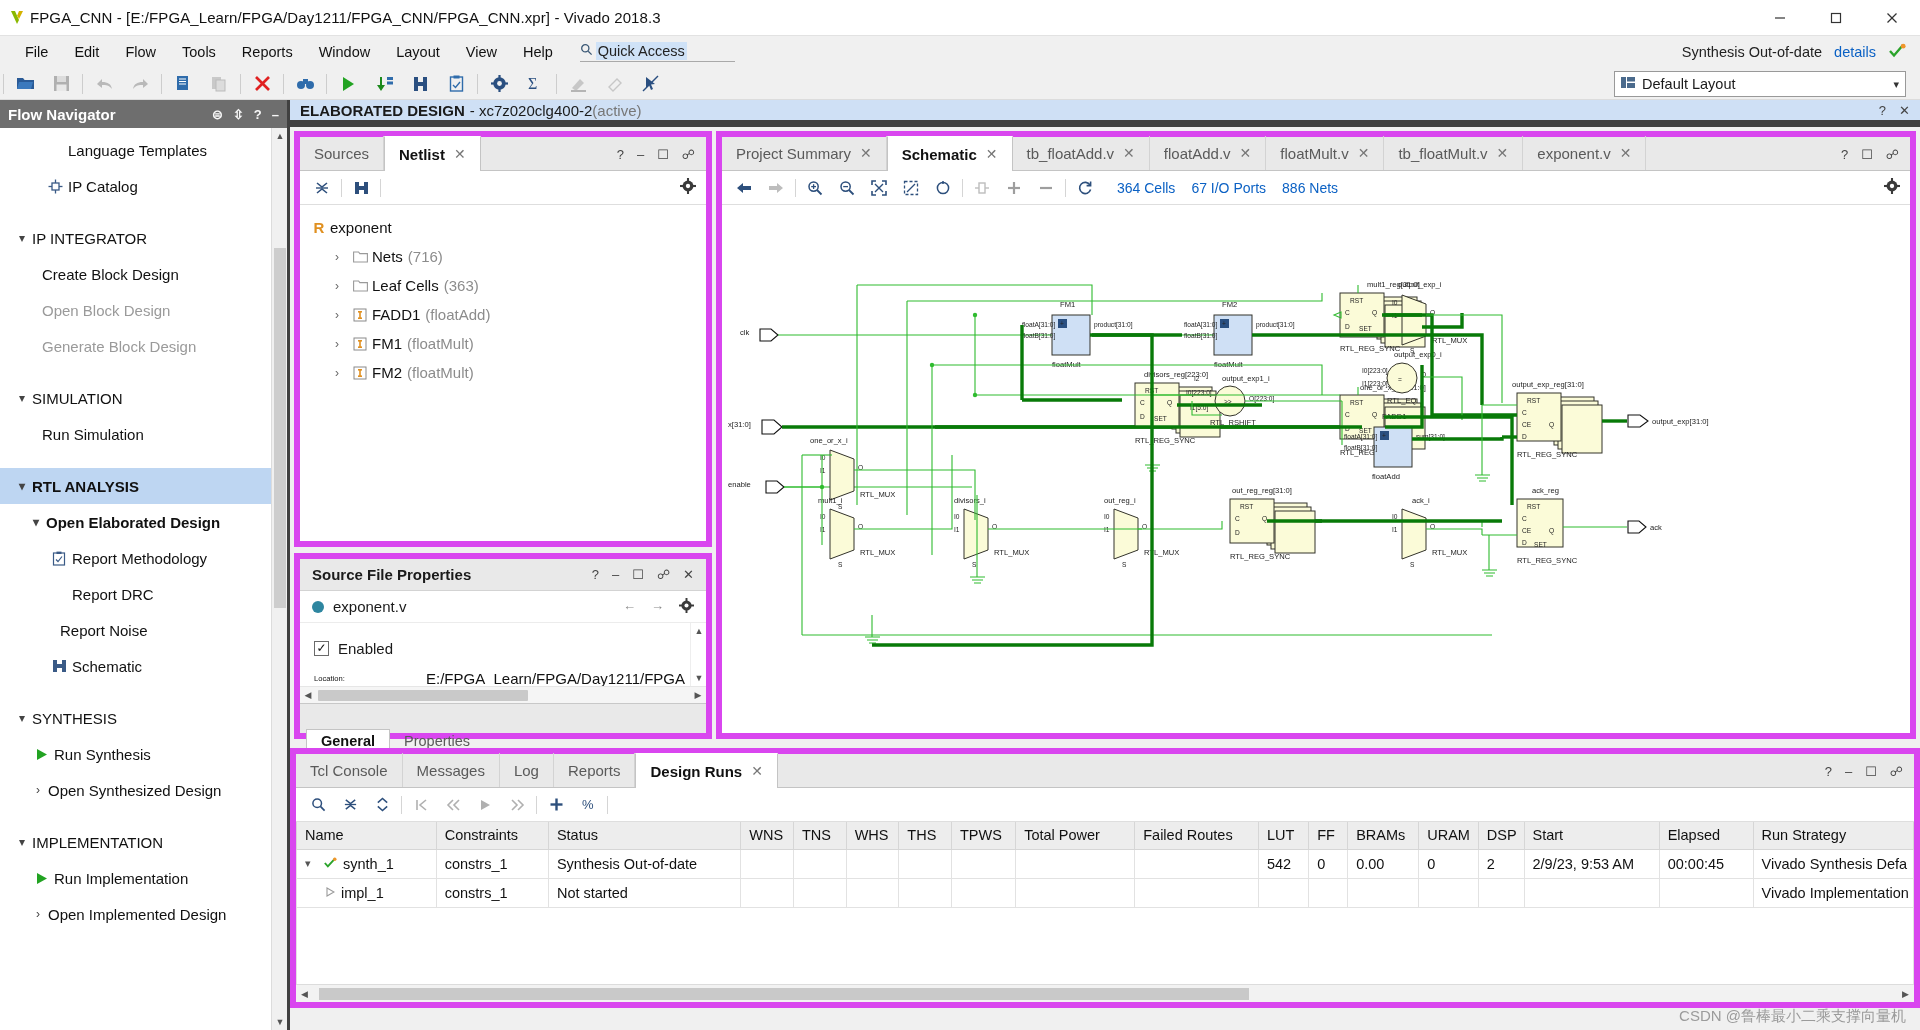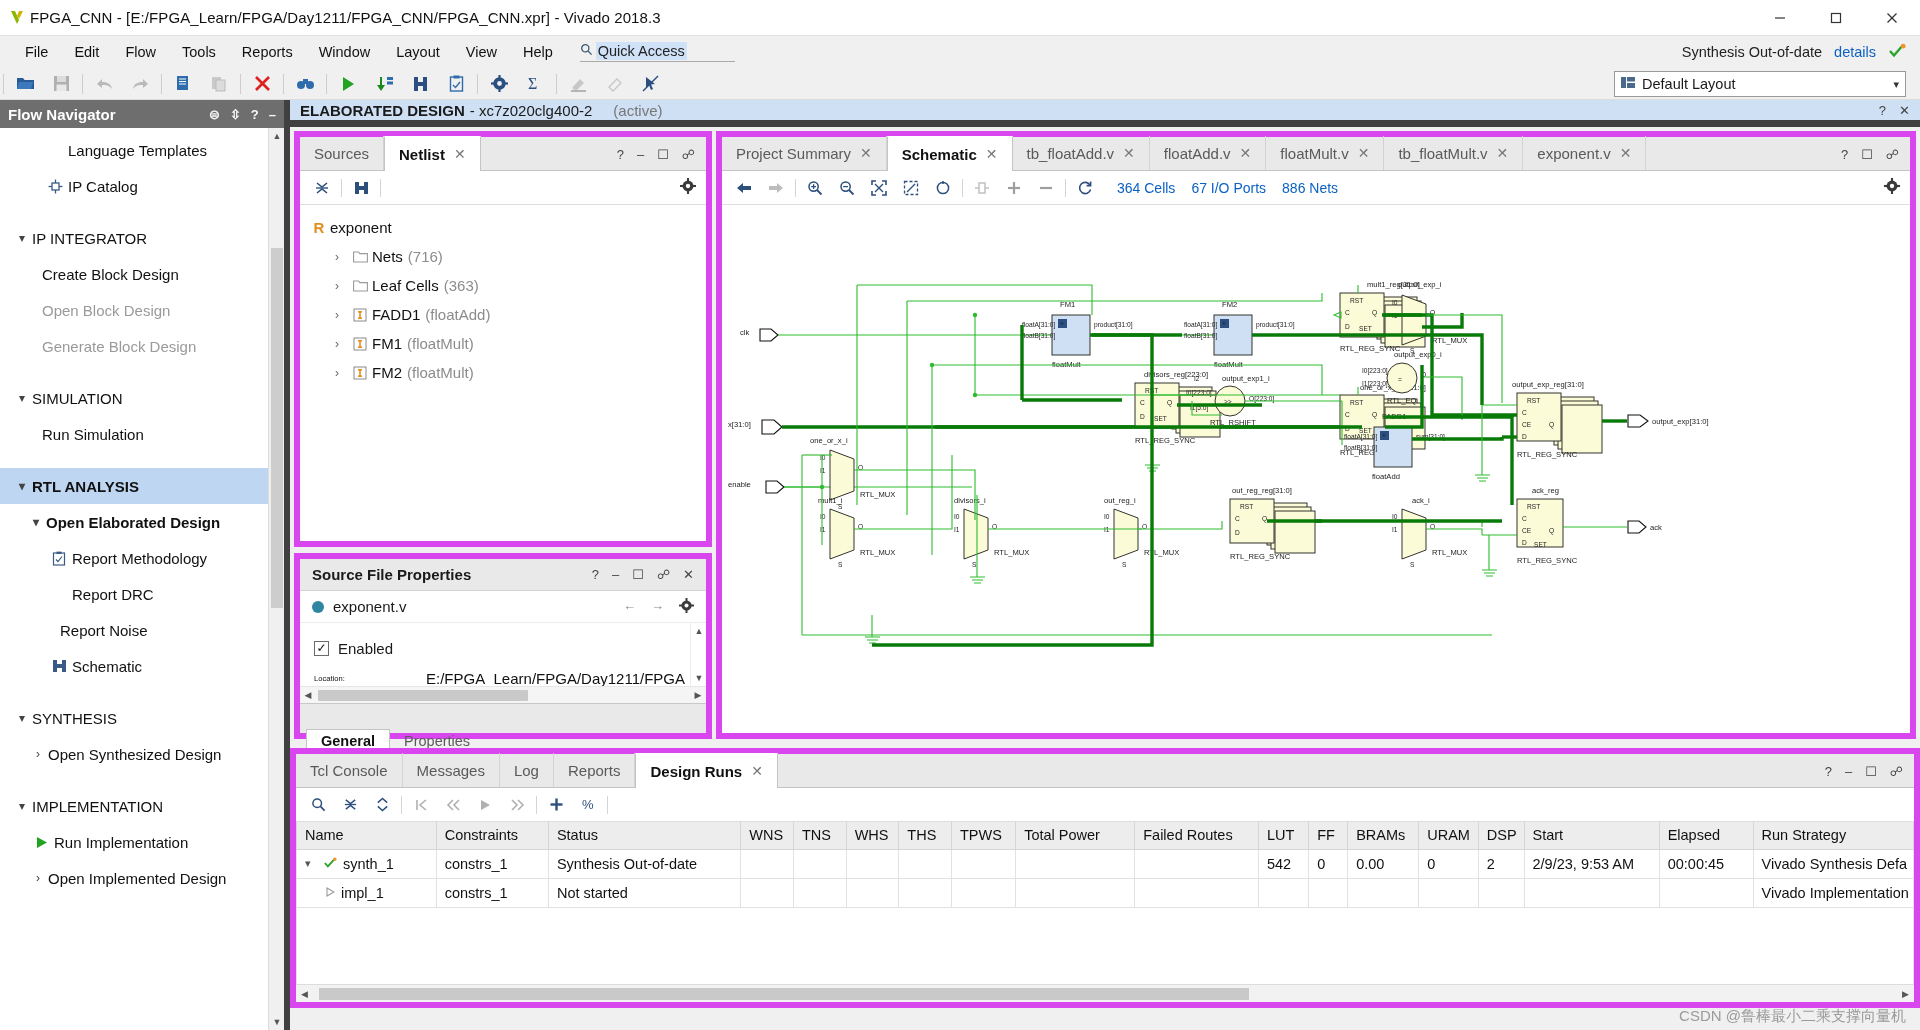--- a/index.html
+++ b/index.html
@@ -70,21 +70,21 @@
     display:flex; align-items:center; padding:0 6px;
     font-size:14.5px;
   }
   .layout-select .ls-icon { color:#4a5e7a; margin-right:7px; font-size:12px; }
   .layout-select .ls-arrow { margin-left:auto; color:#333; font-size:11px;}
 
   
   .body { flex:1; display:flex; min-height:0; }
 
   
-  .flownav { width:290px; flex:0 0 290px; display:flex; flex-direction:column; background:#fff; border-right:6px solid #404040;}
+  .flownav { width:290px; flex:0 0 290px; display:flex; flex-direction:column; background:#fff; border-right:3px solid #404040;}
   .fn-header {
     height:28px; background:#6e6e6e; color:#fff;
     display:flex; align-items:center; padding:0 8px;
     font-weight:bold; font-size:15px; flex:0 0 28px;
   }
   .fn-header .fn-title { flex:1; }
   .fn-header .fn-ic { margin-left:10px; font-size:13px; opacity:0.95; }
   .fn-body { flex:1; overflow:hidden; position:relative; display:flex;}
   .fn-list { flex:1; padding-top:4px; }
   .fn-scroll { width:16px; background:#f0f0f0; border-left:1px solid #dcdcdc; position:relative; }
@@ -109,21 +109,21 @@
   .fn-gap { height:16px; }
 
   
   .rightcol { flex:1; display:flex; flex-direction:column; min-width:0; background:#f0f0f0;}
   .ed-header {
     height:27px; background:#cfe0f5; display:flex; align-items:center;
     padding:0 10px; flex:0 0 27px; font-size:15px; border-bottom:7px solid #404040;
   }
   .ed-header .ed-t { font-weight:bold; }
   .ed-header .ed-d { margin-left:5px; }
-  .ed-header .ed-a { margin-left:21px; color:#777; }
+  .ed-header .ed-a { margin-left:0; color:#777; }
   .ed-header .ed-ic { margin-left:auto; display:flex; gap:13px; color:#444; font-size:13px;}
 
   .workarea { flex:1; display:flex; min-height:0; padding:4px; gap:4px; }
   .leftpanes { width:418px; flex:0 0 418px; display:flex; flex-direction:column; gap:6px; min-height:0;}
 
   
   .panel { background:#fff; border:6px solid #d946ef; display:flex; flex-direction:column; min-height:0;}
   .tabstrip {
     height:34px; background:#e9e9e9; display:flex; align-items:flex-end; flex:0 0 34px;
     border-bottom:1px solid #c4c4c4; position:relative;
@@ -502,20 +502,28 @@
                   <path d="M1 1 h4 v4 h5 v-4 h4 v12 h-4 v-4 h-5 v4 h-4 z" fill="#3a5a86"></path>
                 </svg>
             </span>
             <span class="fn-label">Schematic</span>
           </div>
 
           <div class="fn-gap"></div>
           <div class="fn-row section">
             <span class="fn-chev">▾</span>
             <span class="fn-label">SYNTHESIS</span>
+          </div>
+          <div class="fn-row" style="padding-left:28px">
+            <span class="fn-icon">
+              <svg width="13" height="13" viewBox="0 0 13 13">
+                  <path d="M2 1 L12 6.5 L2 12 Z" fill="#22a322"></path>
+                </svg>
+            </span>
+            <span class="fn-label">Run Synthesis</span>
           </div>
           <div class="fn-row" style="padding-left:28px">
             <span class="fn-chev">›</span>
             <span class="fn-label">Open Synthesized Design</span>
           </div>
 
           <div class="fn-gap"></div>
           <div class="fn-row section">
             <span class="fn-chev">▾</span>
             <span class="fn-label">IMPLEMENTATION</span>

